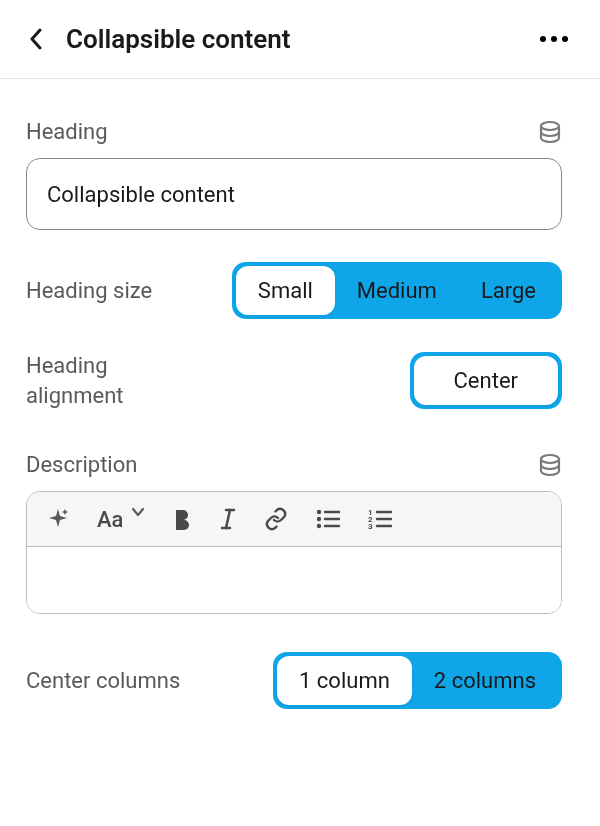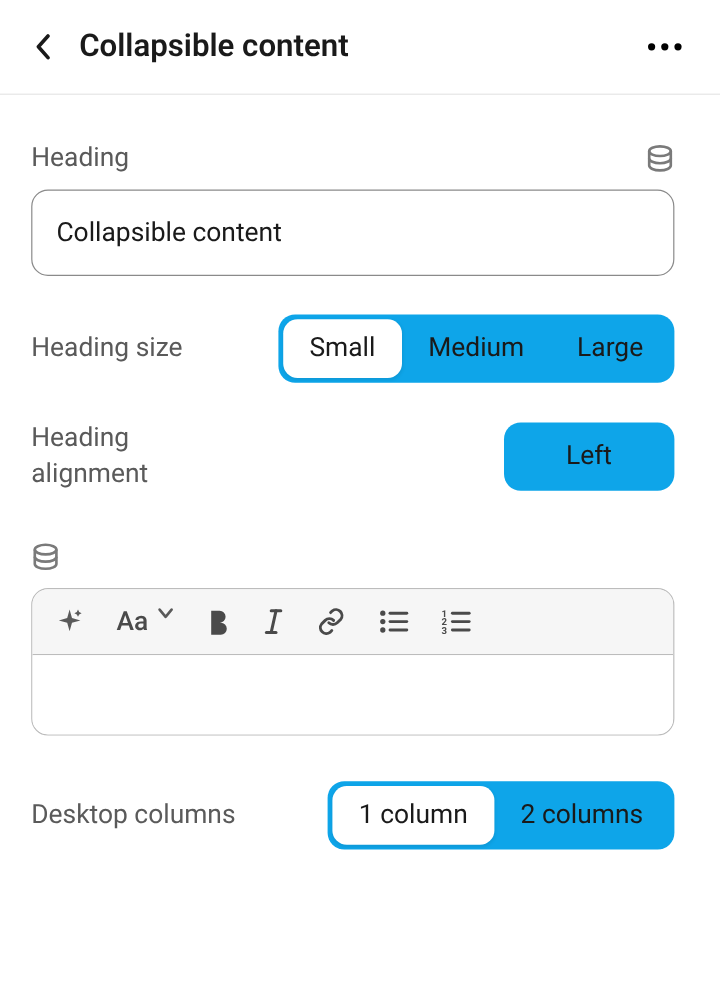--- a/index.html
+++ b/index.html
@@ -203,26 +203,27 @@
     <div class="segmented">
       <div class="segment active">Small</div>
       <div class="segment">Medium</div>
       <div class="segment">Large</div>
     </div>
   </div>
 
   <div class="control-row">
     <div class="control-label">Heading<br>alignment</div>
     <div class="segmented">
-      <div class="segment" style="padding:12px 48px">Left</div>
+      <div class="segment active" style="padding:12px 40px">Center</div>
     </div>
   </div>
 
   <div class="field-group" style="margin-top:42px;">
     <div class="label-row">
+      <div class="field-label">Description</div>
       <div class="db-icon">
         <svg width="24" height="24" viewBox="0 0 24 24" fill="none">
           <ellipse cx="12" cy="6" rx="9" ry="4" stroke="#7a7a7a" stroke-width="2.2"></ellipse>
           <path d="M3 6v6c0 2.2 4 4 9 4s9-1.8 9-4V6" stroke="#7a7a7a" stroke-width="2.2" fill="none"></path>
           <path d="M3 12v6c0 2.2 4 4 9 4s9-1.8 9-4v-6" stroke="#7a7a7a" stroke-width="2.2" fill="none"></path>
         </svg>
       </div>
     </div>
     <div class="rte-container">
       <div class="rte-toolbar">
@@ -275,20 +276,20 @@
             <line x1="10" y1="11" x2="24" y2="11" stroke="#4a4a4a" stroke-width="2.4" stroke-linecap="round"></line>
             <line x1="10" y1="18" x2="24" y2="18" stroke="#4a4a4a" stroke-width="2.4" stroke-linecap="round"></line>
           </svg>
         </div>
       </div>
       <div class="rte-body" contenteditable="true" style=""></div>
     </div>
   </div>
 
   <div class="desktop-cols-row">
-    <div class="control-label">Desktop columns</div>
+    <div class="control-label">Center columns</div>
     <div class="segmented">
       <div class="segment active">1 column</div>
       <div class="segment">2 columns</div>
     </div>
   </div>
 
 </div>
 
 </body></html>

